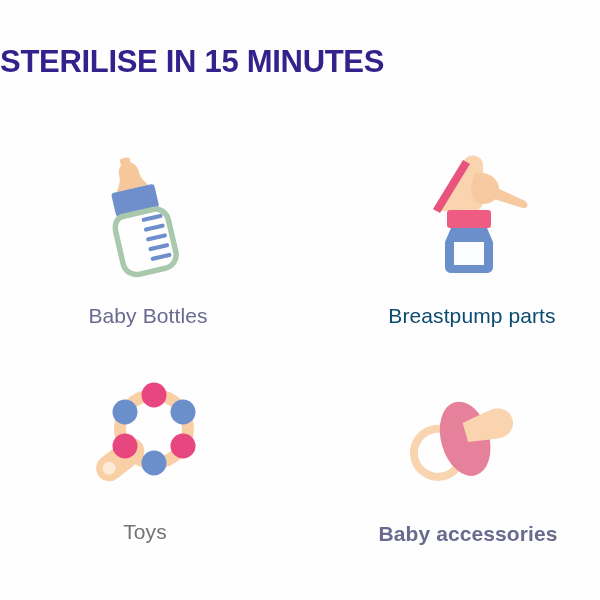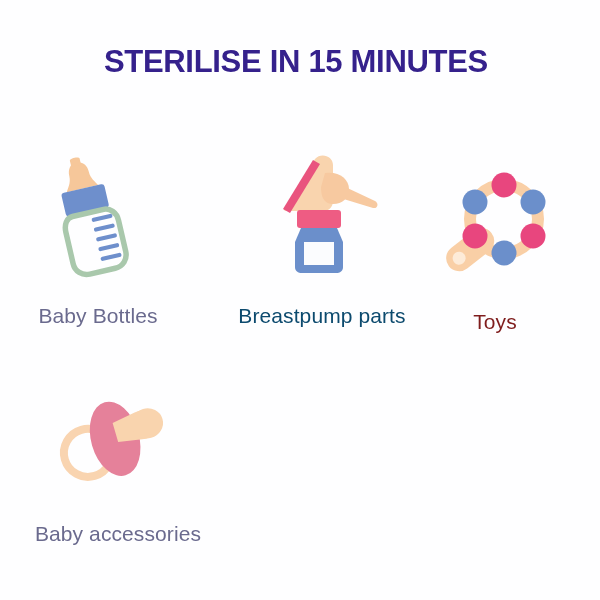--- a/index.html
+++ b/index.html
@@ -22,21 +22,21 @@
     background: #FEFEFF;
     box-sizing: border-box;
   }
 
   
   .heading {
     position: absolute;
     top: 44px;
     left: 0;
     width: 488px;
-    text-align: right;
+    text-align: left;
     color: #35218C;
     font-family: "Liberation Sans", sans-serif;
     font-weight: bold;
     font-size: 31px;
     line-height: 36px;
     letter-spacing: -0.3px;
     text-transform: uppercase;
   }
   .heading .line {
     display: block;
@@ -44,21 +44,21 @@
   }
 
   
   .grid {
     position: absolute;
     top: 150px;
     left: 0;
     width: 600px;
     height: 420px;
     display: grid;
-    grid-template-columns: 1fr 1fr 1fr;
+    grid-template-columns: 1fr 1fr;
     grid-template-rows: 1fr 1fr;
   }
   .cell {
     position: relative;
     display: flex;
     flex-direction: column;
     align-items: center;
     justify-content: flex-start;
   }
   .cell .art {
@@ -81,21 +81,21 @@
   .cell-bottle .art       { transform: translate(-3px, 6px); }
   .cell-bottle .caption   { transform: translate(-2px, 14px); }
 
   .cell-pump .art         { transform: translate(22px, 6px); }
   .cell-pump .caption     { transform: translate(22px, 14px); }
 
   .cell-toys .art         { transform: translate(-5px, 12px); }
   .cell-toys .caption     { transform: translate(-5px, 20px); }
 
   .cell-acc .art          { transform: translate(18px, 18px); }
-  .cell-acc .caption      { transform: translate(18px, 22px); }
+  .cell-acc .caption      { transform: translate(18px, 22px); font-weight: bold; }
 
   svg { display: block; overflow: visible; }
 </style>
 </head>
 <body>
 
 <div class="poster" style="background: rgb(254, 254, 255);">
 
   <div class="heading" style="color: rgb(53, 33, 140);">
     <span class="line">STERILISE IN 15 MINUTES</span>
@@ -164,21 +164,21 @@
           <circle cx="74" cy="56" r="34" fill="none" stroke="#F9CFA6" stroke-width="12"></circle>
 
           <circle cx="74" cy="22" r="12.5" fill="#E8467E"></circle>
           <circle cx="103" cy="39" r="12.5" fill="#6B8FCB"></circle>
           <circle cx="103" cy="73" r="12.5" fill="#E8467E"></circle>
           <circle cx="74" cy="90" r="12.5" fill="#6B8FCB"></circle>
           <circle cx="45" cy="73" r="12.5" fill="#E8467E"></circle>
           <circle cx="45" cy="39" r="12.5" fill="#6B8FCB"></circle>
         </svg>
       </div>
-      <div class="caption" style="color: #7f1d1d; text-align: right;">Toys</div>
+      <div class="caption" style="color: #737373; text-align: right;">Toys</div>
     </div>
 
     <div class="cell cell-acc">
       <div class="art">
         <svg width="126" height="100" viewBox="0 0 126 100" aria-hidden="true">
           <g transform="rotate(-16 63 50)">
 
             <circle cx="30" cy="56" r="24" fill="none" stroke="#F9D4B0" stroke-width="8"></circle>
 
             <ellipse cx="60" cy="50" rx="24" ry="38" fill="#E5819A"></ellipse>

